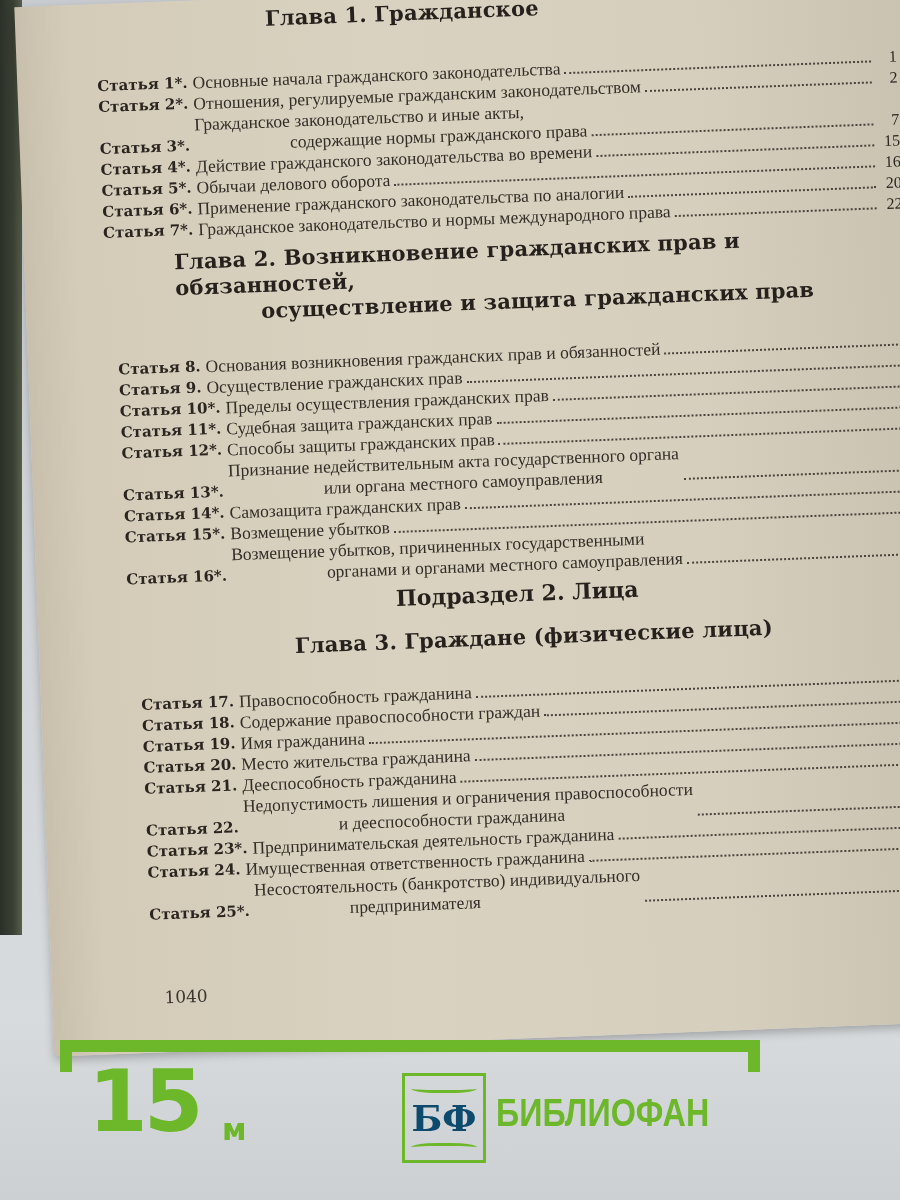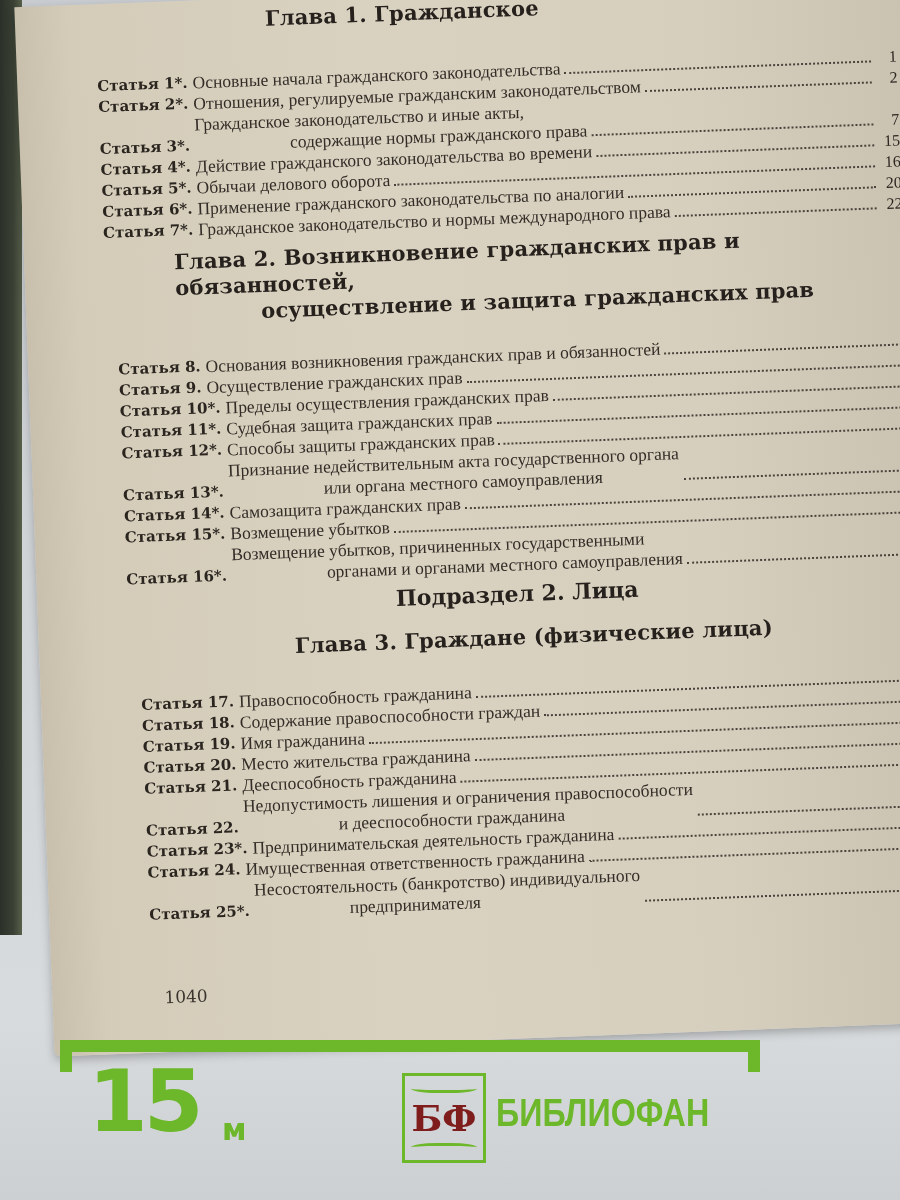--- a/index.html
+++ b/index.html
@@ -66,21 +66,21 @@
     letter-spacing: -4px;
   }
   .price-unit {
     position: absolute; left: 222px; top: 1112px; color: #6cb72a;
     font-family: "DejaVu Sans", sans-serif; font-weight: bold; font-size: 30px;
   }
   .brand-logo {
     position: absolute; left: 402px; top: 1073px; width: 84px; height: 90px;
     border: 3px solid #6cb72a; box-sizing: border-box;
     display: flex; align-items: center; justify-content: center;
-    color: #7f1d1d; font-family: "DejaVu Serif", serif; font-size: 36px; font-weight: bold;
+    color: #0c4a6e; font-family: "DejaVu Serif", serif; font-size: 36px; font-weight: bold;
   }
   .brand-logo::before {
     content: ""; position: absolute; left: 6px; right: 6px; top: 6px; height: 8px;
     border-bottom: 3px solid #6cb72a; border-radius: 0 0 40% 40%;
   }
   .brand-logo::after {
     content: ""; position: absolute; left: 6px; right: 6px; bottom: 6px; height: 8px;
     border-top: 3px solid #6cb72a; border-radius: 40% 40% 0 0;
   }
   .brand-name {

